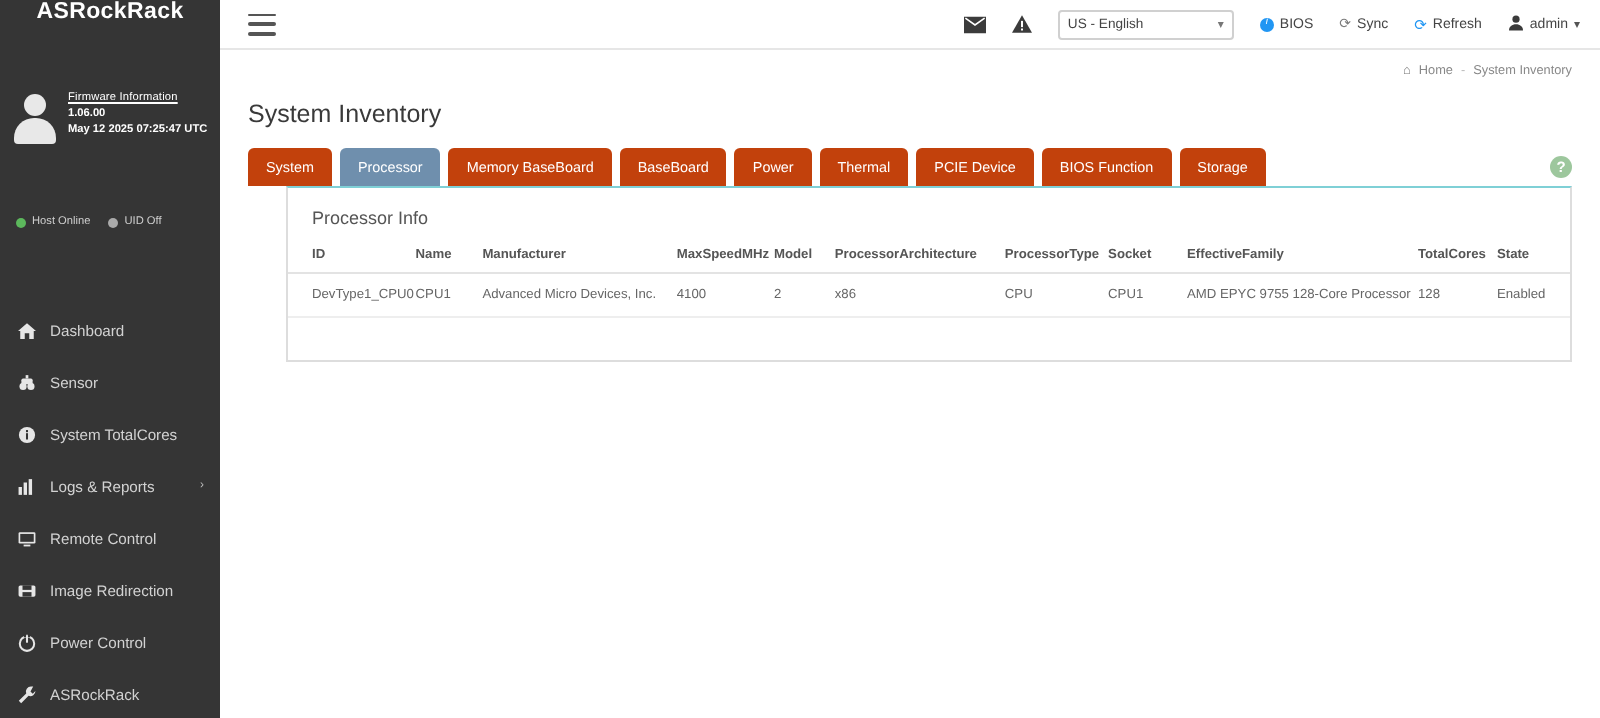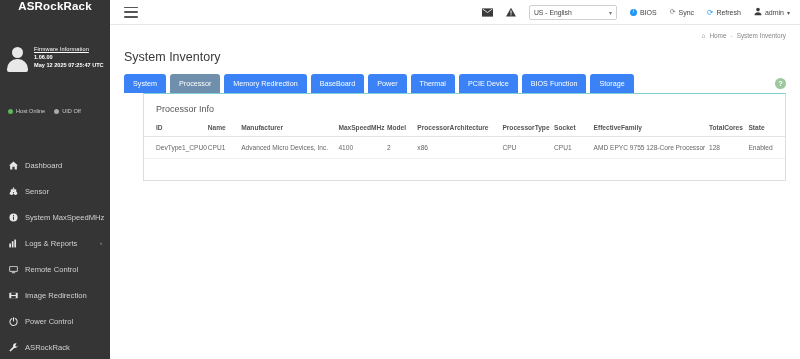--- a/index.html
+++ b/index.html
@@ -152,21 +152,21 @@
     margin-top: -2px;
     height: 26px;
     display: flex; align-items: center;
     font-weight: normal;
   }
 
   .content { padding: 0 14px 0 14px; position: relative; flex: 1 1 auto; }
 
   .tabs { display: flex; gap: 4px; align-items: center; padding-top: 4px; }
   .tab {
-    background: #3b82f6;
+    background: #c2410c;
     color: #ffffff;
     font-size: 7.2px;
     padding: 6px 9px;
     border-radius: 3px 3px 0 0;
     cursor: pointer;
     white-space: nowrap;
     line-height: 1;
   }
   .tab.active { background: #6f8fad; }
 
@@ -270,21 +270,21 @@
       </div>
 
       <div class="menu-item">
         <span class="menu-ico">
           <svg width="9" height="9" viewBox="0 0 16 16">
               <circle cx="8" cy="8" r="7.2" fill="#e6e6e6"></circle>
               <rect x="7.1" y="6.4" width="1.8" height="5.6" fill="#353535"></rect>
               <rect x="7.1" y="3.6" width="1.8" height="1.9" fill="#353535"></rect>
             </svg>
         </span>
-        <span>System MaxSpeedMHz</span>
+        <span>System TotalCores</span>
       </div>
 
       <div class="menu-item">
         <span class="menu-ico">
           <svg width="9" height="9" viewBox="0 0 16 16" fill="#e6e6e6">
               <rect x="0.5" y="8" width="3" height="7"></rect>
               <rect x="5" y="4" width="3" height="11"></rect>
               <rect x="9.5" y="1" width="3" height="14"></rect>
             </svg>
         </span>
@@ -425,21 +425,21 @@
 
     <div class="content">
 
       <div class="help-icon">
         <span>?</span>
       </div>
 
       <div class="tabs">
         <div class="tab"><span>System</span></div>
         <div class="tab active"><span>Processor</span></div>
-        <div class="tab"><span>Memory Redirection</span></div>
+        <div class="tab"><span>Memory BaseBoard</span></div>
         <div class="tab"><span>BaseBoard</span></div>
         <div class="tab"><span>Power</span></div>
         <div class="tab"><span>Thermal</span></div>
         <div class="tab"><span>PCIE Device</span></div>
         <div class="tab"><span>BIOS Function</span></div>
         <div class="tab"><span>Storage</span></div>
       </div>
 
       <div class="panel">
         <div class="panel-title">Processor Info</div>

